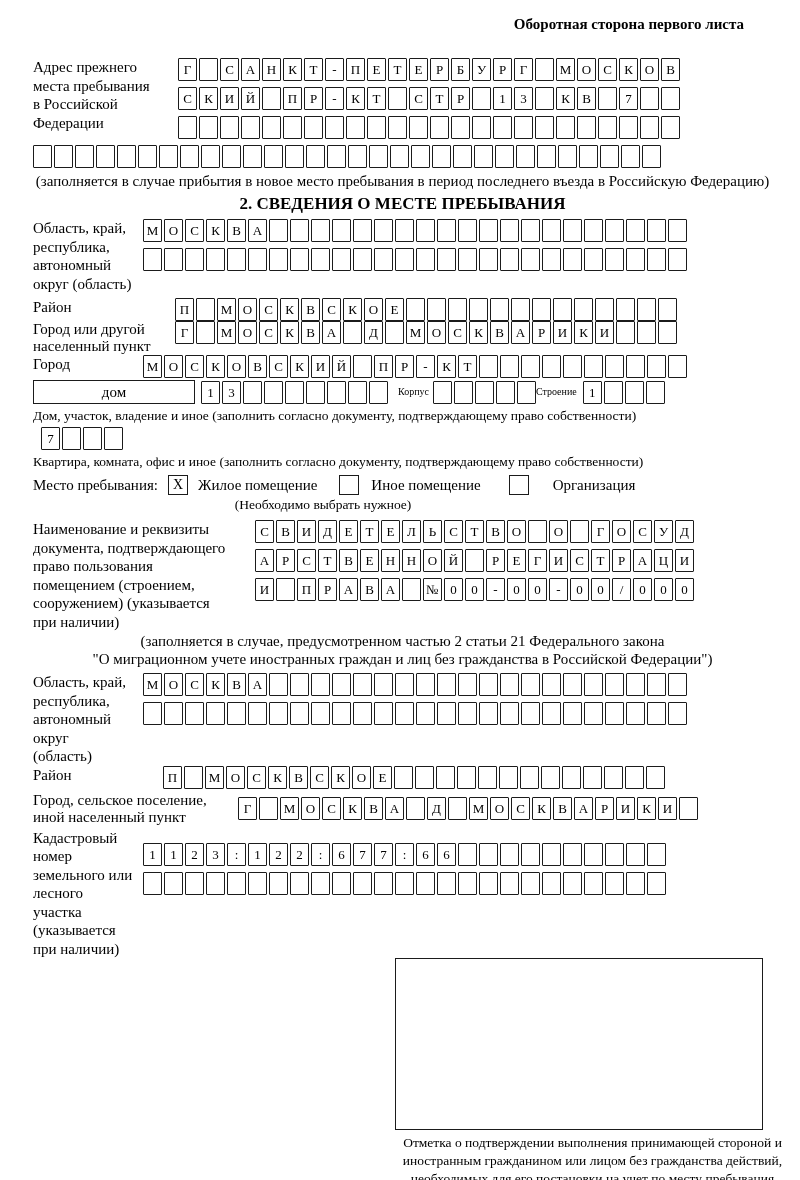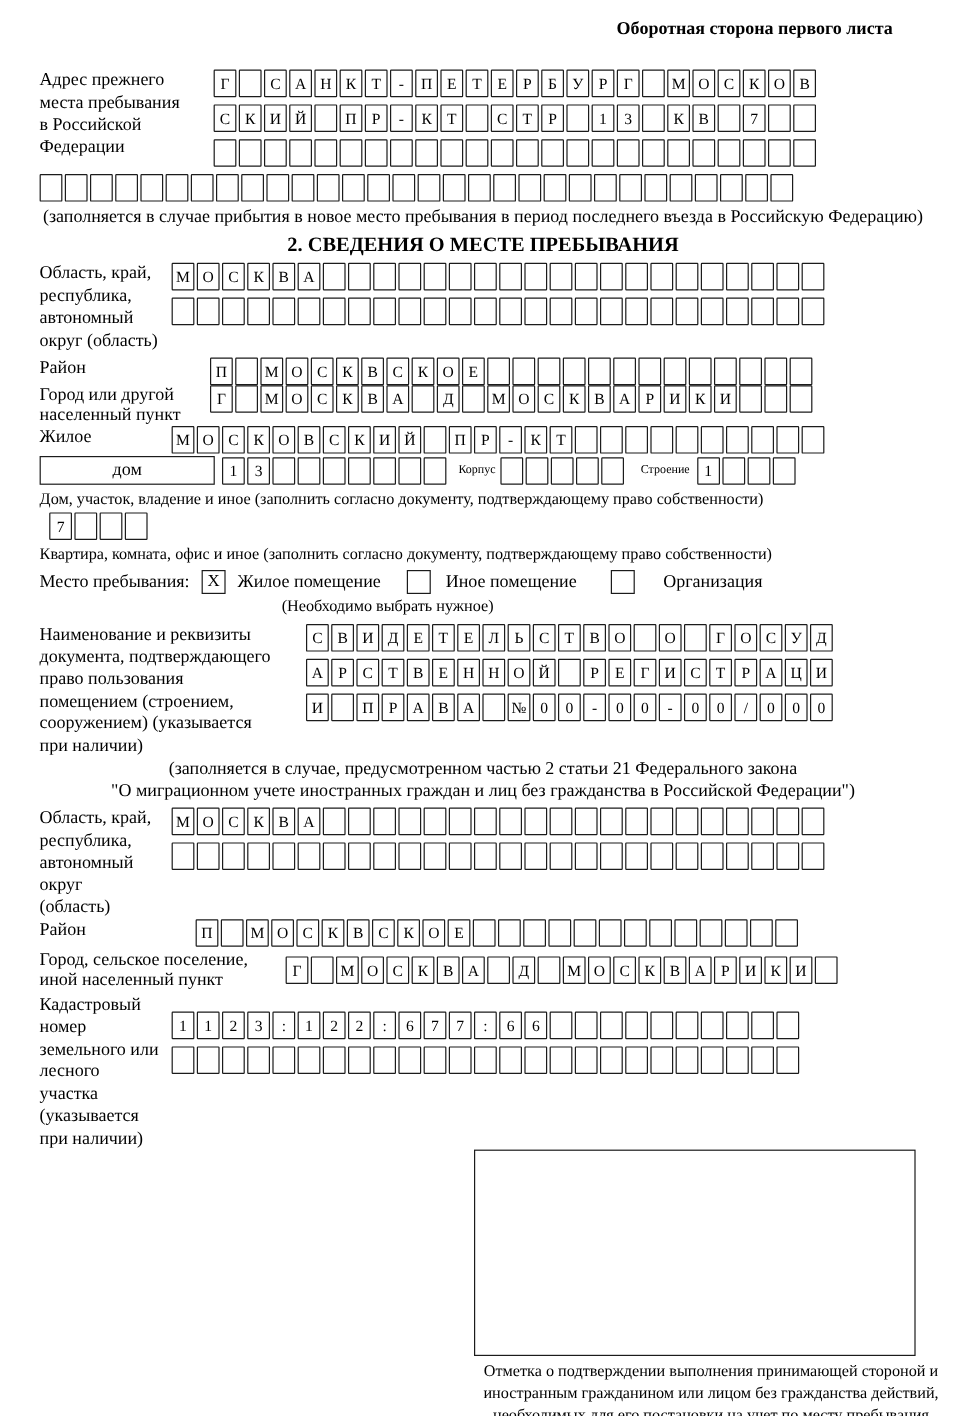--- a/index.html
+++ b/index.html
@@ -297,21 +297,21 @@
         <span class="cell">И</span>
         <span class="cell">К</span>
         <span class="cell">И</span>
         <span class="cell"></span>
         <span class="cell"></span>
         <span class="cell"></span>
       </div>
   </div>
 
   <div class="frow">
-    <div class="lbl" style="width:110px;">Жилое</div>
+    <div class="lbl" style="width:110px;">Город</div>
     <div class="cellrow">
         <span class="cell">М</span>
         <span class="cell">О</span>
         <span class="cell">С</span>
         <span class="cell">К</span>
         <span class="cell">О</span>
         <span class="cell">В</span>
         <span class="cell">С</span>
         <span class="cell">К</span>
         <span class="cell">И</span>
@@ -329,41 +329,41 @@
         <span class="cell"></span>
         <span class="cell"></span>
         <span class="cell"></span>
         <span class="cell"></span>
         <span class="cell"></span>
         <span class="cell"></span>
       </div>
   </div>
 
   <div style="display:flex; align-items:center; margin-top:2px;">
-    <div class="wbox" style="width:146px;">дом</div>
+    <div class="wbox" style="width:162px;">дом</div>
     <div class="cellrow" style="margin-left:6px;">
         <span class="cell">1</span>
         <span class="cell">3</span>
         <span class="cell"></span>
         <span class="cell"></span>
         <span class="cell"></span>
         <span class="cell"></span>
         <span class="cell"></span>
         <span class="cell"></span>
         <span class="cell"></span>
       </div>
     <div class="inline-lbl" style="margin-left:10px; margin-right:4px;">Корпус</div>
     <div class="cellrow">
         <span class="cell"></span>
         <span class="cell"></span>
         <span class="cell"></span>
         <span class="cell"></span>
         <span class="cell"></span>
       </div>
-    <div class="inline-lbl" style="margin-left:14px; margin-right:6px;">Строение</div>
+    <div class="inline-lbl" style="margin-right:6px;">Строение</div>
     <div class="cellrow">
         <span class="cell">1</span>
         <span class="cell"></span>
         <span class="cell"></span>
         <span class="cell"></span>
       </div>
   </div>
   <div class="caption-l">Дом, участок, владение и иное (заполнить согласно документу, подтверждающему право собственности)</div>
 
   <div style="display:flex; align-items:center; margin-top:3px;">

